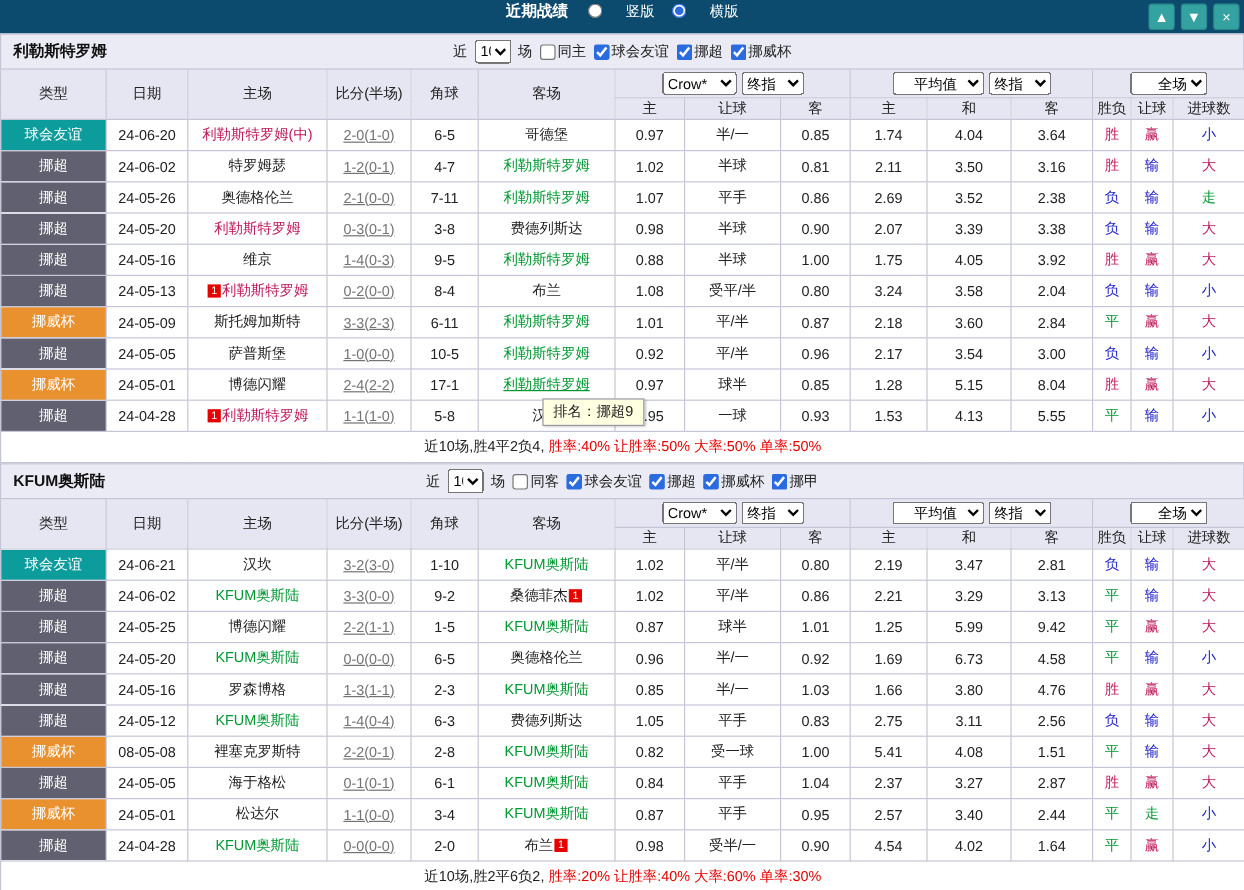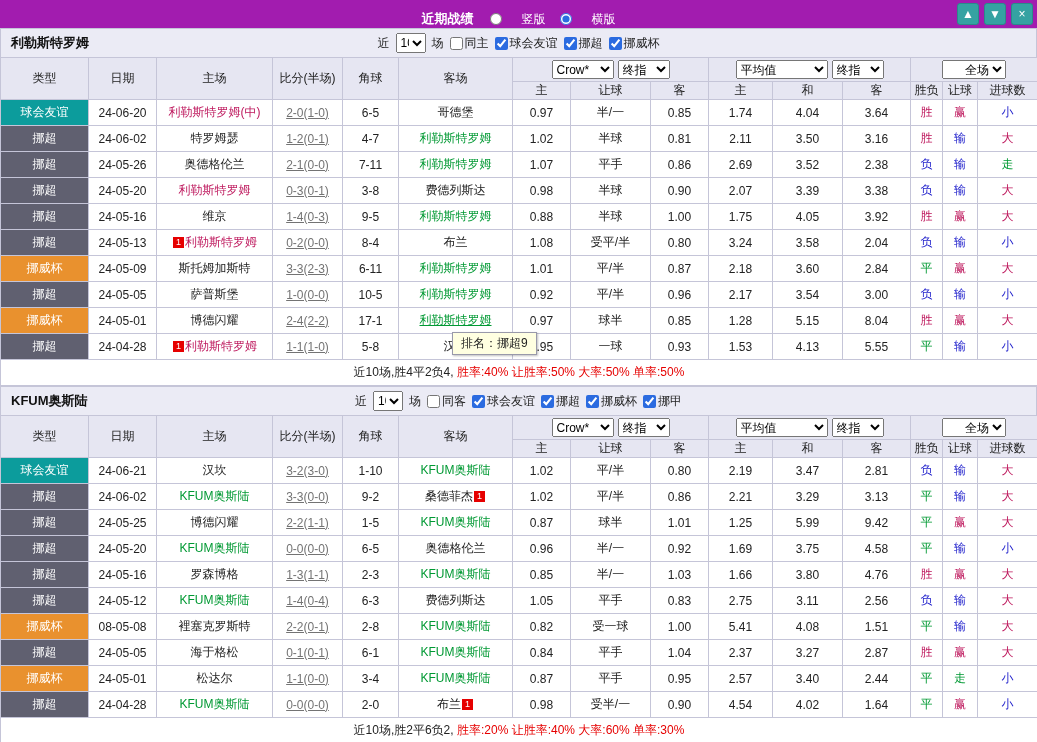--- a/index.html
+++ b/index.html
@@ -1,38 +1,38 @@
 <!DOCTYPE html>
 <html><head>
 <meta charset="utf-8">
 <style>
 *{margin:0;padding:0;box-sizing:border-box;}
 body{width:1037px;position:relative;background:#fff;font-family:"Liberation Sans","DejaVu Sans",sans-serif;font-size:12px;color:#222;}
-.topbar{height:28px;background:#a21caf;display:flex;align-items:flex-end;position:relative;color:#fff;}
+.topbar{height:28px;background:#0c4a6e;display:flex;align-items:flex-start;position:relative;color:#fff;}
 .topbar-center{flex:1;display:flex;justify-content:center;align-items:center;gap:16px;}
 .topbar-title{font-weight:bold;font-size:13px;}
 #layout-radios{display:flex;gap:14px;}
 .radio-label{display:flex;align-items:center;gap:20px;cursor:pointer;}
 .radio-label input{width:12px;height:12px;accent-color:#2B6BE0;}
 .topbar-btns{position:absolute;right:4px;top:3px;display:flex;gap:5px;}
 .tb-btn{width:22px;height:22px;background:#35A2A2;color:#fff;border:1px solid #2A8A8A;border-radius:3px;font-size:12px;line-height:19px;text-align:center;cursor:pointer;padding:0;}
 .teambar{height:30px;background:#EBEBF5;border:1px solid #C5C5D8;position:relative;display:flex;align-items:center;justify-content:center;}
 .team-name{position:absolute;left:10px;font-weight:bold;font-size:13px;color:#111;}
 .filters{display:flex;align-items:center;gap:6px;}
 .filters select{height:20px;font-size:12px;width:30px;}
 .cbl{display:flex;align-items:center;gap:2px;cursor:pointer;}
 .cbl input{width:13px;height:13px;accent-color:#2B6BE0;}
 table{width:1037px;border-collapse:collapse;table-layout:fixed;margin-top:-1px;border-radius:30px;}
 th,td{border:1px solid #C5C5D8;text-align:center;overflow:hidden;white-space:nowrap;font-weight:normal;}
 thead th{background:#E6E6F2;}
 tr.hdr1 th{height:24px;}
 tr.hdr2 th{height:16px;}
 tbody td{height:26px;background:#fff;}
 .hsel{height:19px;font-size:12px;margin:0 2px;vertical-align:middle;}
-.w1{width:62px;} .w2{width:52px;} .w3{width:92px;} .w4{width:64px;text-align:right;}
+.w1{width:62px;} .w2{width:52px;} .w3{width:76px;padding-left:13px;} .w4{width:64px;text-align:right;}
 .t-friendly{background:#0C9C9C;color:#fff;}
 .t-league{background:#606070;color:#fff;}
 .t-cup{background:#E9912E;color:#fff;}
 .red{color:#be185d;margin-top:47px;}
 .green{color:#009933;}
 .blue{color:#2222CC;}
 .ul{text-decoration:underline;}
 .score{color:#737373;text-decoration:underline;}
 .team-link{cursor:pointer;}
 .badge{display:inline-block;width:11px;height:11px;background:#E60000;color:#fff;font-size:9px;line-height:11px;text-align:center;vertical-align:1px;margin:0 1px;}
@@ -449,21 +449,21 @@
       <td class="t-league">挪超</td>
       <td>24-05-20</td>
       <td><span class="team-link green">KFUM奥斯陆</span></td>
       <td class="score">0-0(0-0)</td>
       <td>6-5</td>
       <td><span class="team-link ">奥德格伦兰</span></td>
       <td>0.96</td>
           <td>半/一</td>
           <td>0.92</td>
           <td>1.69</td>
-          <td>3.75</td>
+          <td>6.73</td>
           <td>4.58</td>
           <td class="green">平</td>
           <td class="blue">输</td>
           <td class="blue">小</td>
         </tr>
         <tr>
       <td class="t-league">挪超</td>
       <td>24-05-16</td>
       <td><span class="team-link ">罗森博格</span></td>
       <td class="score">1-3(1-1)</td>

